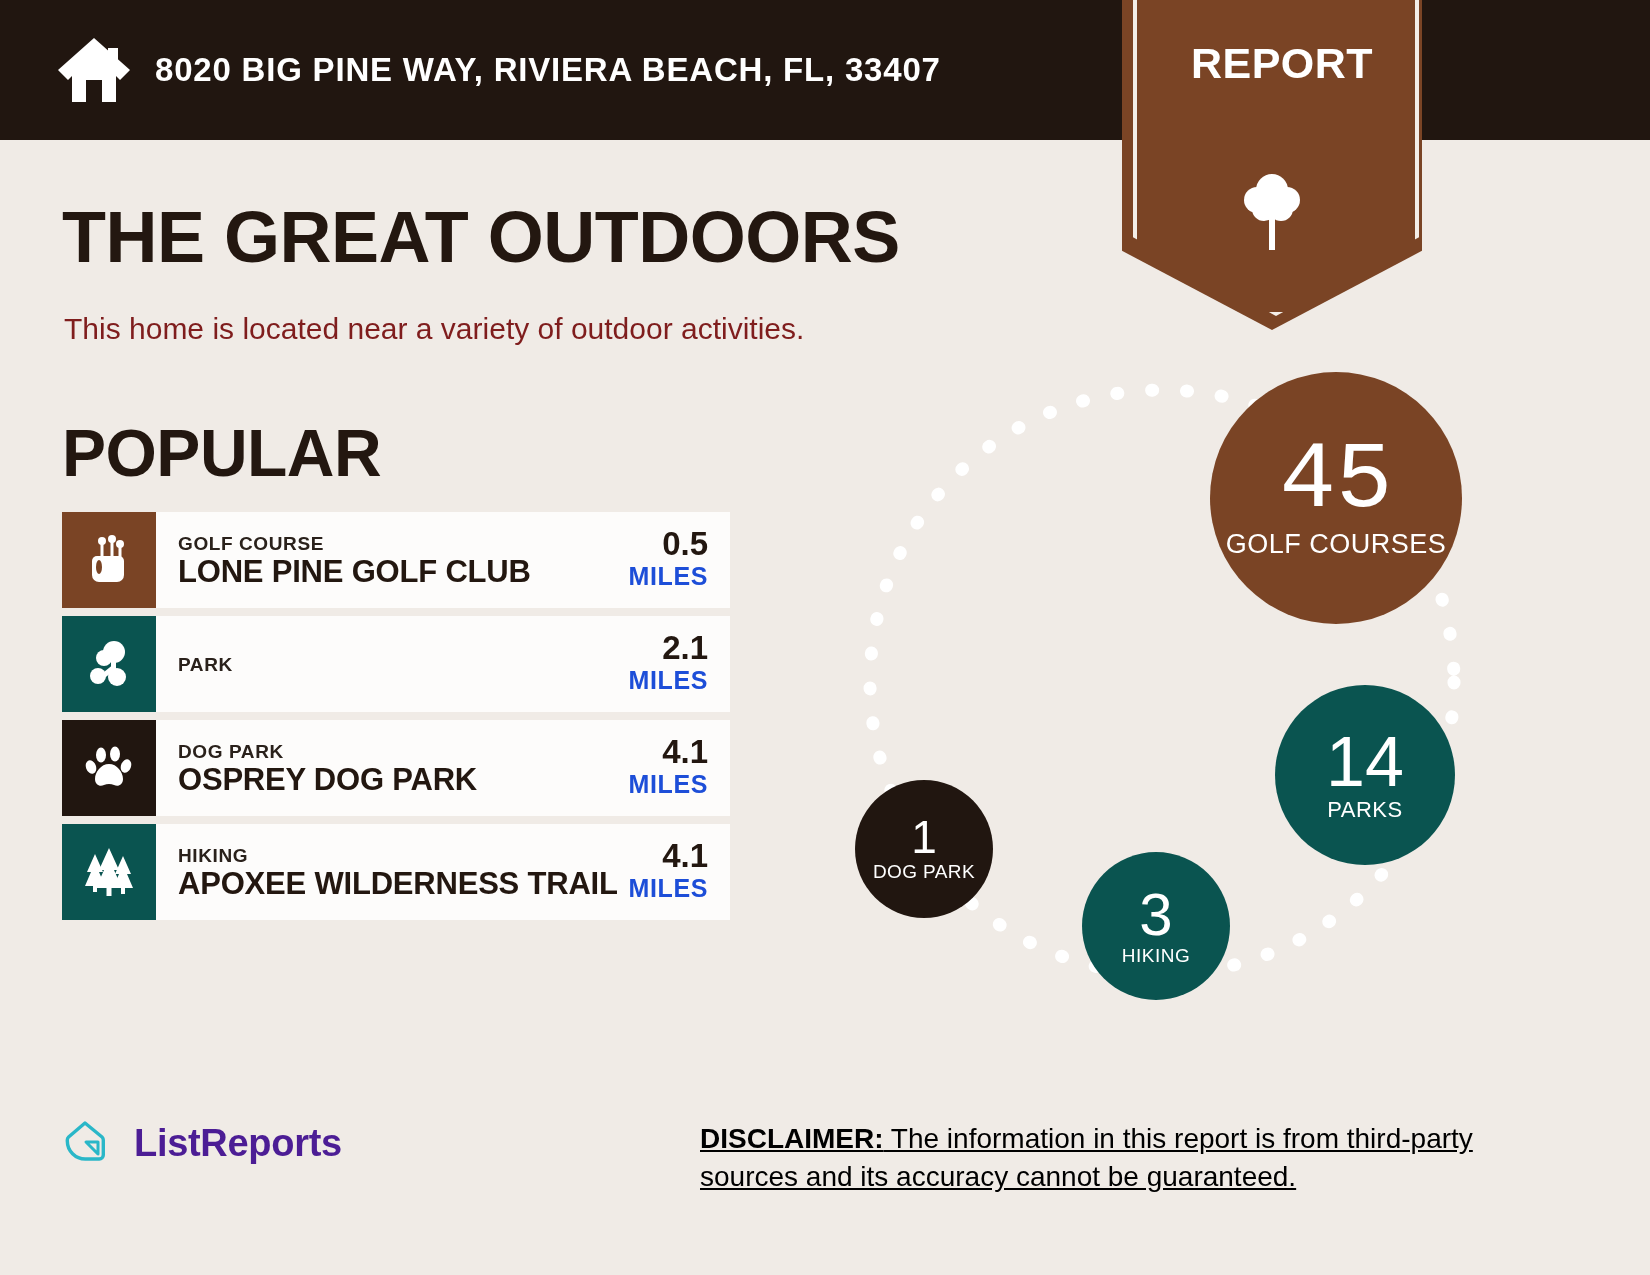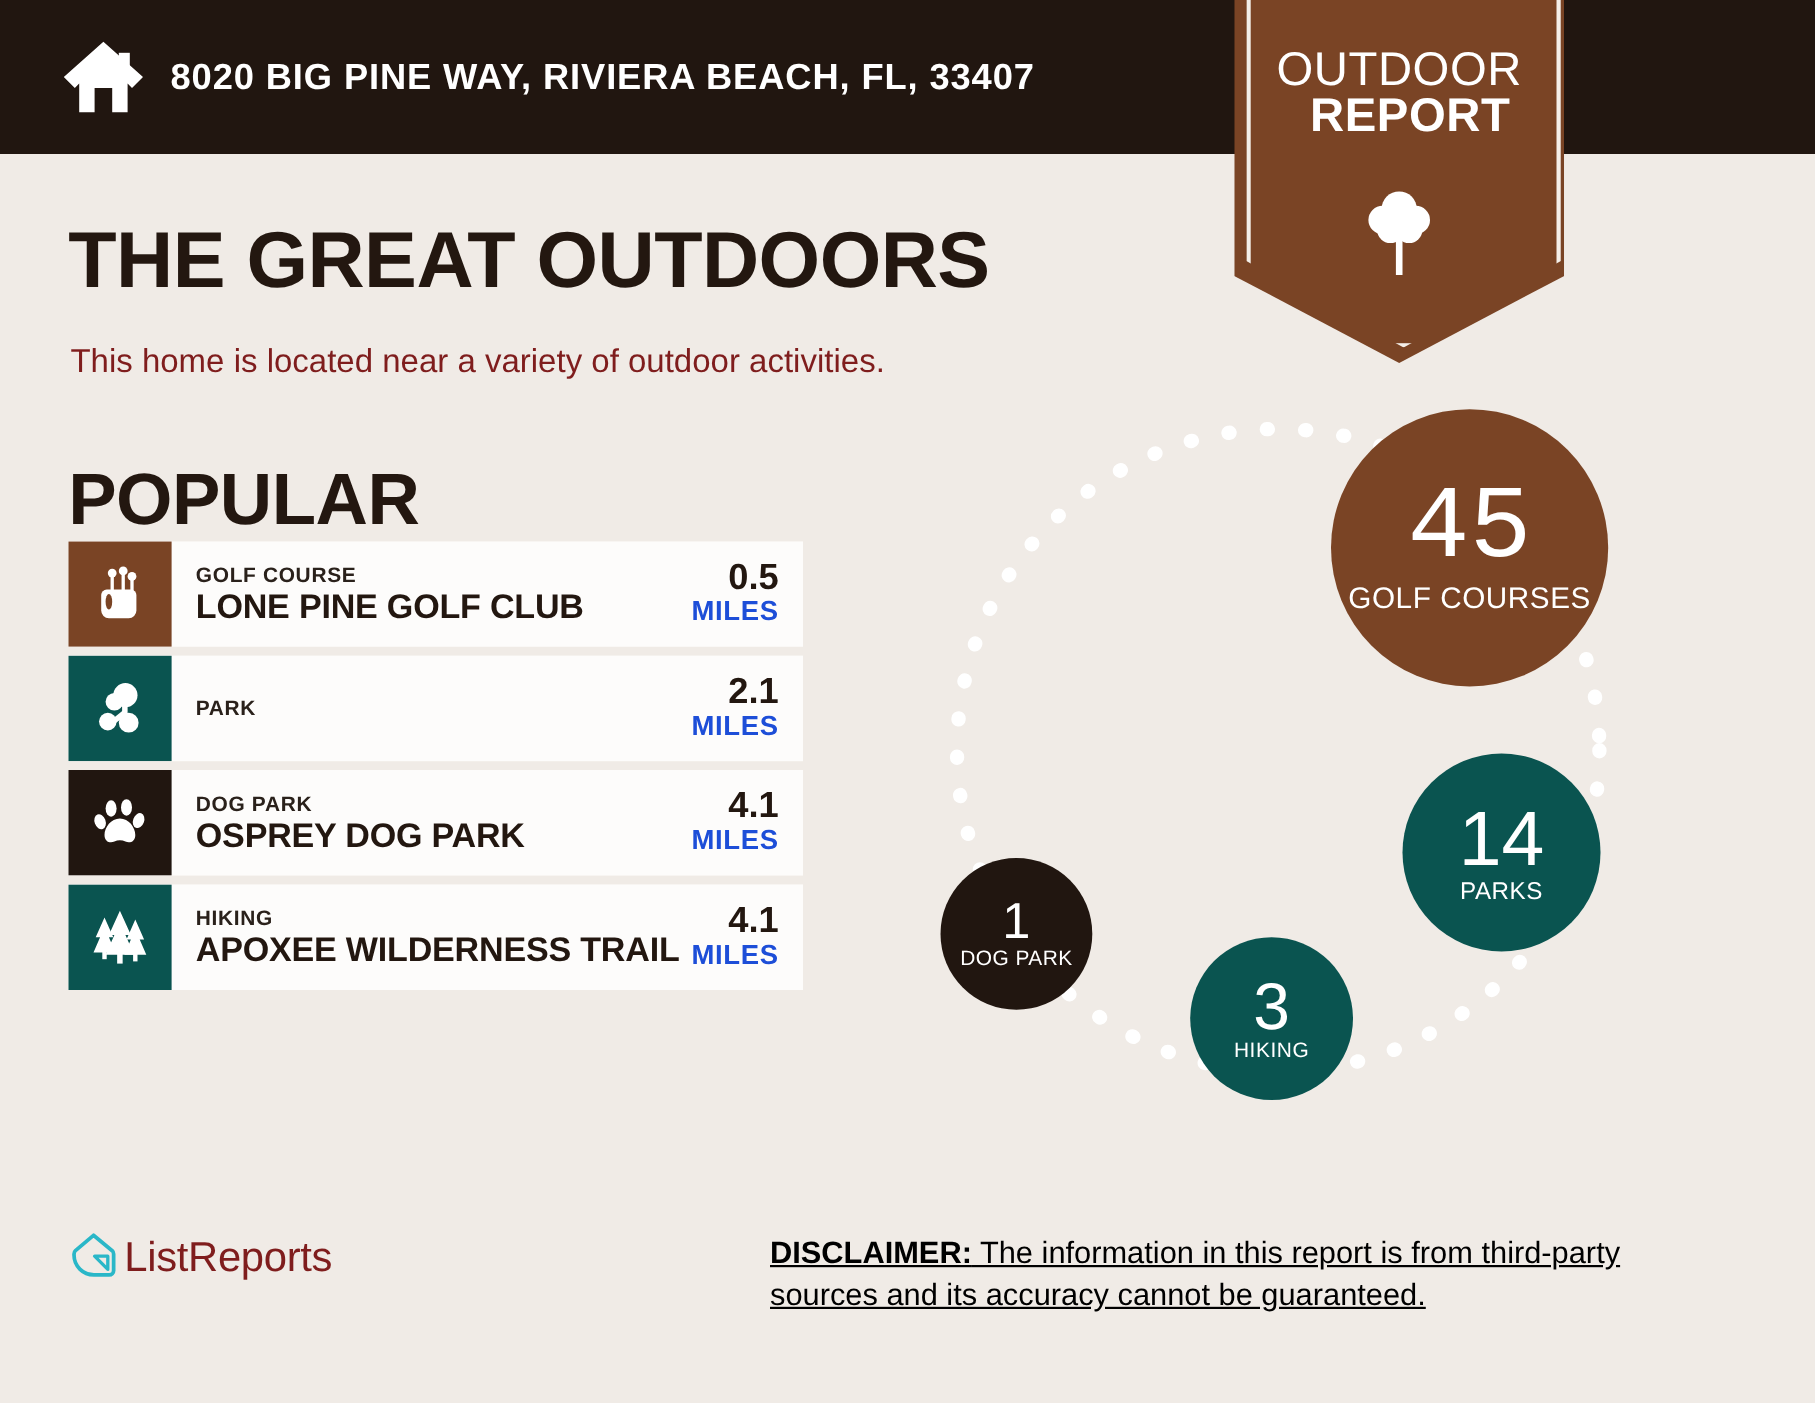--- a/index.html
+++ b/index.html
@@ -49,21 +49,21 @@
   }
   .subtitle{
     position:absolute;left:64px;top:288px;
     font-size:30px;font-weight:400;color:#7f1d1d;margin-top:24px;
   }
   .popular{
     position:absolute;left:62px;top:415px;
     font-size:66px;font-weight:700;color:#231710;letter-spacing:-.5px;
   }
   
-  .list{position:absolute;left:62px;top:492px;width:668px;height:420px;overflow:hidden;}
+  .list{position:absolute;left:62px;top:512px;width:668px;height:420px;overflow:hidden;}
   .row{display:flex;height:96px;margin-bottom:8px;background:#fdfcfb;overflow:hidden;}
   .tile{width:94px;height:96px;flex:none;display:flex;align-items:center;justify-content:center;}
   .tile svg{width:52px;height:52px;}
   .row-body{flex:1;display:flex;align-items:center;padding-left:22px;min-width:0;}
   .row-txt{flex:1;min-width:0;padding-top:2px;}
   .cat{font-size:19px;font-weight:700;color:#2a211b;letter-spacing:.6px;line-height:1.15;}
   .nm{font-size:31px;font-weight:700;color:#231710;line-height:1.08;letter-spacing:-.2px;}
   .dist{flex:none;text-align:right;padding-right:22px;}
   .dist .v{font-size:33px;font-weight:700;color:#231710;line-height:1;}
   .dist .u{font-size:25px;font-weight:700;color:#1d4ed8;letter-spacing:.6px;line-height:1.3;}
@@ -89,21 +89,21 @@
   .c-dog{left:15px;top:420px;width:138px;height:138px;background:#211610;}
   .c-dog .num{font-size:46px;}
   .c-dog .lbl{font-size:19px;letter-spacing:.4px;margin-top:2px;}
   .center-mark{position:absolute;left:232px;top:240px;width:190px;text-align:center;}
   .center-mark svg{width:64px;height:58px;}
   .center-mark .w1{font-size:33px;color:#231710;font-weight:400;line-height:1.12;margin-top:6px;}
   .center-mark .w2{font-size:33px;color:#231710;font-weight:700;line-height:1.12;}
   
   .logo{position:absolute;left:62px;top:1118px;display:flex;align-items:center;}
   .logo svg{width:46px;height:46px;}
-  .logo .txt{font-size:38px;color:#7f1d1d;font-weight:400;margin-left:5px;letter-spacing:-.3px;}
+  .logo .txt{font-size:38px;color:#4c1d95;font-weight:700;margin-left:26px;letter-spacing:-.3px;}
   .disclaimer{
     position:absolute;left:700px;top:1120px;width:820px;
     font-size:28px;color:#000000;line-height:1.35;text-decoration:underline;
   }
   .disclaimer b{font-weight:700;}
 </style>
 </head>
 <body>
 
 <div class="topbar">
@@ -114,21 +114,20 @@
         <rect x="52" y="14" width="10" height="16" fill="#ffffff"></rect>
       </svg>
     </span>
     <span class="address">8020 BIG PINE WAY, RIVIERA BEACH, FL, 33407</span>
   </div>
 </div>
 
 <div class="badge"></div>
 <div class="badge-line"></div>
 <div class="badge-text">
-  <span>OUTDOOR</span>
   <span class="l2">REPORT</span>
 </div>
 <span class="badge-tree">
   <svg viewBox="0 0 64 84" xmlns="http://www.w3.org/2000/svg">
     <g fill="#ffffff">
       <circle cx="32" cy="22" r="16"></circle>
       <circle cx="17" cy="32" r="13"></circle>
       <circle cx="47" cy="32" r="13"></circle>
       <circle cx="24" cy="41" r="12"></circle>
       <circle cx="41" cy="41" r="12"></circle>

